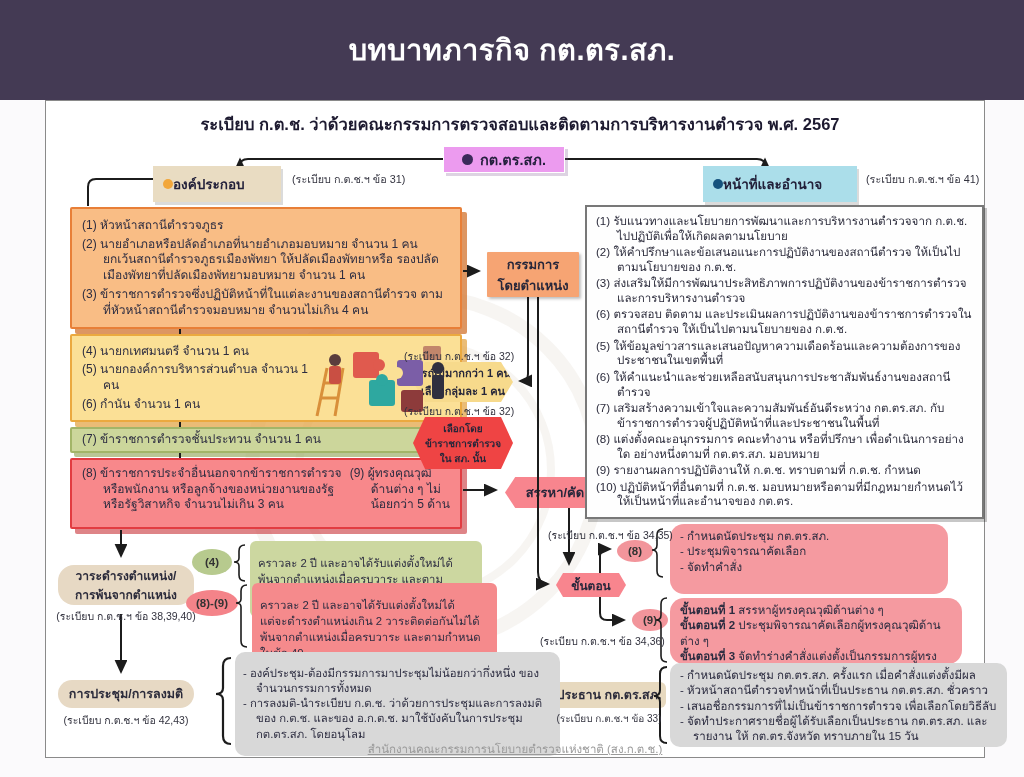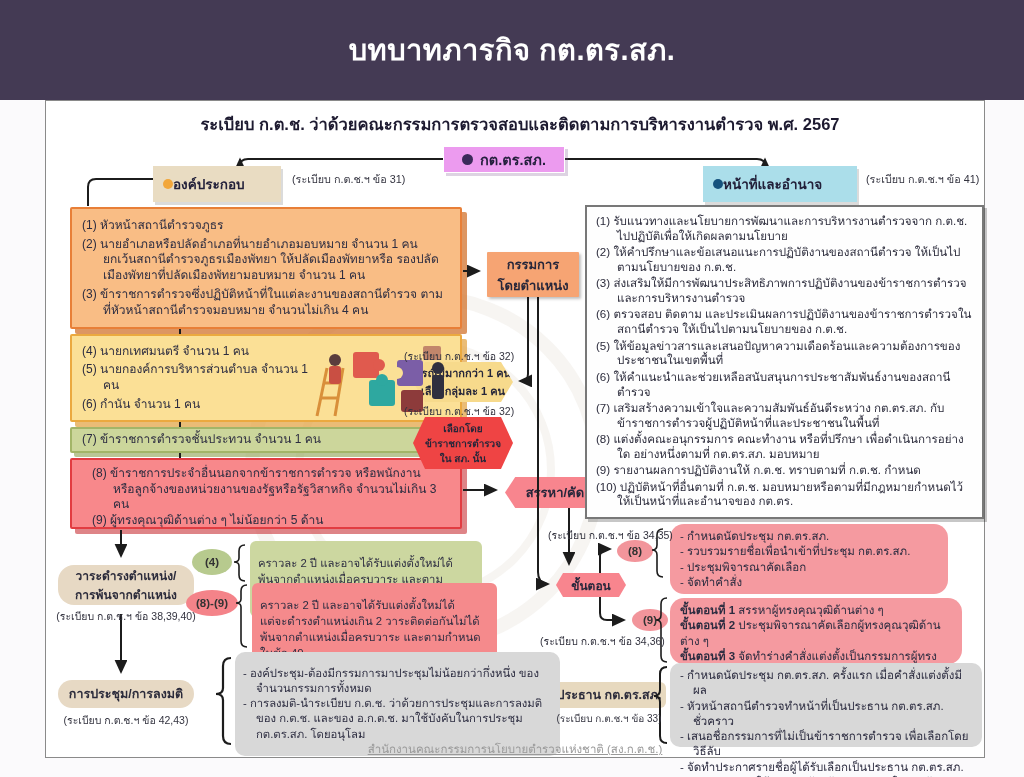--- a/index.html
+++ b/index.html
@@ -127,21 +127,21 @@
   <rect x="96" y="52" width="22" height="22" rx="3" fill="#8d3b3b"></rect>
   <circle cx="133" cy="30" r="6" fill="#2f2f3f"></circle>
     <rect x="127" y="37" width="12" height="24" rx="3" fill="#2f2f3f"></rect>
   <rect x="118" y="8" width="18" height="14" rx="2" fill="#c2866b"></rect>
 </svg>
 
 <div class="abs bigbox" style="left:70px; top:427px; width:392px; height:26px; background:#ccd69b; border:2px solid #a3b568; box-shadow:4px 4px 0 rgba(140,160,80,.6); display:flex; align-items:center; padding:0 10px;">
   <div>(7) ข้าราชการตำรวจชั้นประทวน จำนวน 1 คน</div>
 </div>
 
-<div class="abs bigbox" style="left:70px; top:458px; width:392px; height:71px; background:#f8888b; border:2px solid #e23c41; box-shadow:5px 5px 0 rgba(200,50,55,.6); padding:6px 20px; display:flex; flex-direction:column; justify-content:space-around;">
+<div class="abs bigbox" style="left:70px; top:458px; width:392px; height:71px; background:#f8888b; border:2px solid #e23c41; box-shadow:5px 5px 0 rgba(200,50,55,.6); padding:6px 10px; display:flex; flex-direction:row; justify-content:space-around;">
   <div class="hang2">(8) ข้าราชการประจำอื่นนอกจากข้าราชการตำรวจ หรือพนักงาน หรือลูกจ้างของหน่วยงานของรัฐหรือรัฐวิสาหกิจ จำนวนไม่เกิน 3 คน</div>
   <div class="hang2">(9) ผู้ทรงคุณวุฒิด้านต่าง ๆ ไม่น้อยกว่า 5 ด้าน</div>
 </div>
 
 <div class="abs z pre" style="left:487px; top:252px; width:92px; height:45px; background:#f6a473; border-radius:1px; box-shadow:2px 2px 3px rgba(0,0,0,.25); display:flex; align-items:center; justify-content:center; text-align:center; font-weight:bold; font-size:13px;">กรรมการ
 โดยตำแหน่ง</div>
 
 <div class="abs ref" style="left:404px; top:348px; font-size:10.5px;">(ระเบียบ ก.ต.ช.ฯ ข้อ 32)</div>
 <div class="abs hex pre" style="left:413px; top:362px; width:100px; height:40px; background:#f7da8c; clip-path:polygon(12% 0,88% 0,100% 50%,88% 100%,12% 100%,0 50%); font-size:11px;">กรณีมีมากกว่า 1 คน
 เลือกกลุ่มละ 1 คน</div>
@@ -172,32 +172,31 @@
   <div class="hang2">(5) ให้ข้อมูลข่าวสารและเสนอปัญหาความเดือดร้อนและความต้องการของ ประชาชนในเขตพื้นที่</div>
   <div class="hang2">(6) ให้คำแนะนำและช่วยเหลือสนับสนุนการประชาสัมพันธ์งานของสถานีตำรวจ</div>
   <div class="hang2">(7) เสริมสร้างความเข้าใจและความสัมพันธ์อันดีระหว่าง กต.ตร.สภ. กับ ข้าราชการตำรวจผู้ปฏิบัติหน้าที่และประชาชนในพื้นที่</div>
   <div class="hang2">(8) แต่งตั้งคณะอนุกรรมการ คณะทำงาน หรือที่ปรึกษา เพื่อดำเนินการอย่างใด อย่างหนึ่งตามที่ กต.ตร.สภ. มอบหมาย</div>
   <div class="hang2">(9) รายงานผลการปฏิบัติงานให้ ก.ต.ช. ทราบตามที่ ก.ต.ช. กำหนด</div>
   <div class="hang2">(10) ปฏิบัติหน้าที่อื่นตามที่ ก.ต.ช. มอบหมายหรือตามที่มีกฎหมายกำหนดไว้ ให้เป็นหน้าที่และอำนาจของ กต.ตร.</div>
 </div>
 
 <div class="abs rbox" style="left:670px; top:524px; width:278px; height:70px; background:#f59aa0;">
   <div class="hang">- กำหนดนัดประชุม กต.ตร.สภ.</div>
-  <div class="hang">- รวบรวมรายชื่อเพื่อนำเข้าที่ประชุม กต.ตร.สภ.</div>
   <div class="hang">- ประชุมพิจารณาคัดเลือก</div>
   <div class="hang">- จัดทำคำสั่ง</div>
 </div>
 
 <div class="abs rbox" style="left:670px; top:598px; width:292px; height:66px; background:#f59aa0;">
   <div class="hang2" style="padding-left:0; text-indent:0;"><b>ขั้นตอนที่ 1</b><span> สรรหาผู้ทรงคุณวุฒิด้านต่าง ๆ</span></div>
   <div><b>ขั้นตอนที่ 2</b><span> ประชุมพิจารณาคัดเลือกผู้ทรงคุณวุฒิด้านต่าง ๆ</span></div>
   <div><b>ขั้นตอนที่ 3</b><span> จัดทำร่างคำสั่งแต่งตั้งเป็นกรรมการผู้ทรงคุณวุฒิ ใน กต.ตร.สภ.</span></div>
 </div>
 
-<div class="abs rbox" style="left:670px; top:663px; width:312px; height:84px; background:#d8d8d8; border-radius:10px;">
+<div class="abs rbox" style="left:670px; top:663px; width:337px; height:84px; background:#d8d8d8; border-radius:10px;">
   <div class="hang">- กำหนดนัดประชุม กต.ตร.สภ. ครั้งแรก เมื่อคำสั่งแต่งตั้งมีผล</div>
   <div class="hang">- หัวหน้าสถานีตำรวจทำหน้าที่เป็นประธาน กต.ตร.สภ. ชั่วคราว</div>
   <div class="hang">- เสนอชื่อกรรมการที่ไม่เป็นข้าราชการตำรวจ เพื่อเลือกโดยวิธีลับ</div>
   <div class="hang">- จัดทำประกาศรายชื่อผู้ได้รับเลือกเป็นประธาน กต.ตร.สภ. และรายงาน ให้ กต.ตร.จังหวัด ทราบภายใน 15 วัน</div>
 </div>
 
 <div class="abs pill pre" style="left:58px; top:565px; width:136px; height:40px; font-size:12px;">วาระดำรงตำแหน่ง/
 การพ้นจากตำแหน่ง</div>
 <div class="abs ref" style="left:48px; top:608px; width:156px; text-align:center; font-size:10.5px;">(ระเบียบ ก.ต.ช.ฯ ข้อ 38,39,40)</div>
 <div class="abs circ" style="left:192px; top:549px; width:40px; height:26px; background:#b7ca8e;">(4)</div>

